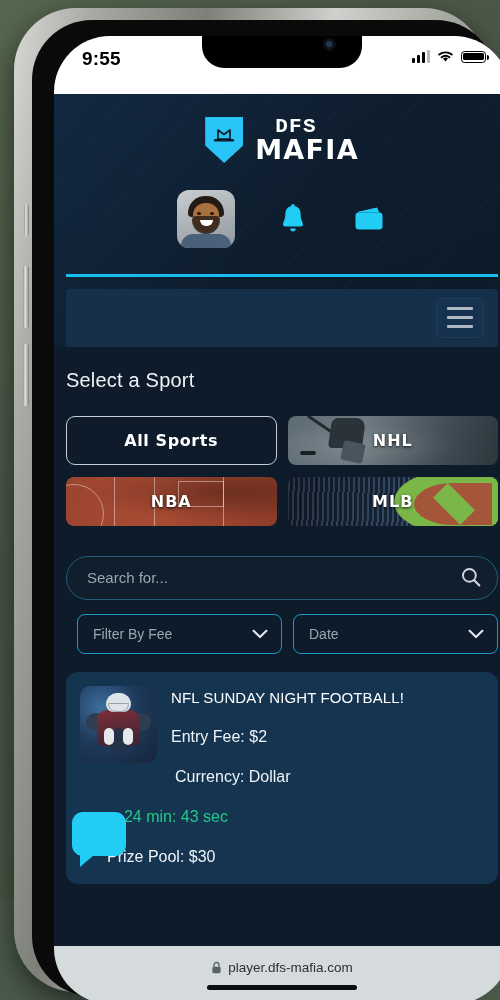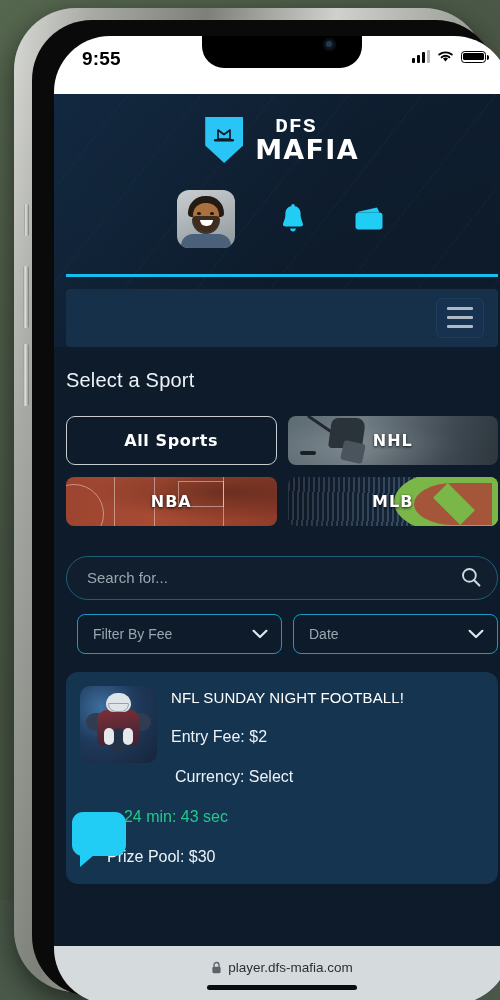--- a/index.html
+++ b/index.html
@@ -462,21 +462,21 @@
                 <span class="ct-body"></span>
                 <span class="ct-helmet"></span>
                   <span class="ct-cage"></span>
                 <span class="ct-ball"></span>
                 <span class="ct-handL"></span>
                   <span class="ct-handR"></span>
               </div>
               <div class="contest-info">
                 <div class="contest-title">NFL SUNDAY NIGHT FOOTBALL!</div>
                 <div class="contest-line">Entry Fee: $2</div>
-                <div class="contest-line indent">Currency: Select</div>
+                <div class="contest-line indent">Currency: Dollar</div>
                 <div class="contest-timer">s: 24 min: 43 sec</div>
                 <div class="contest-prize">Prize Pool: $30</div>
               </div>
               <div class="chat-bubble"></div>
             </div>
 
           </div>
         </div>
 
         <div class="browser-bar">

